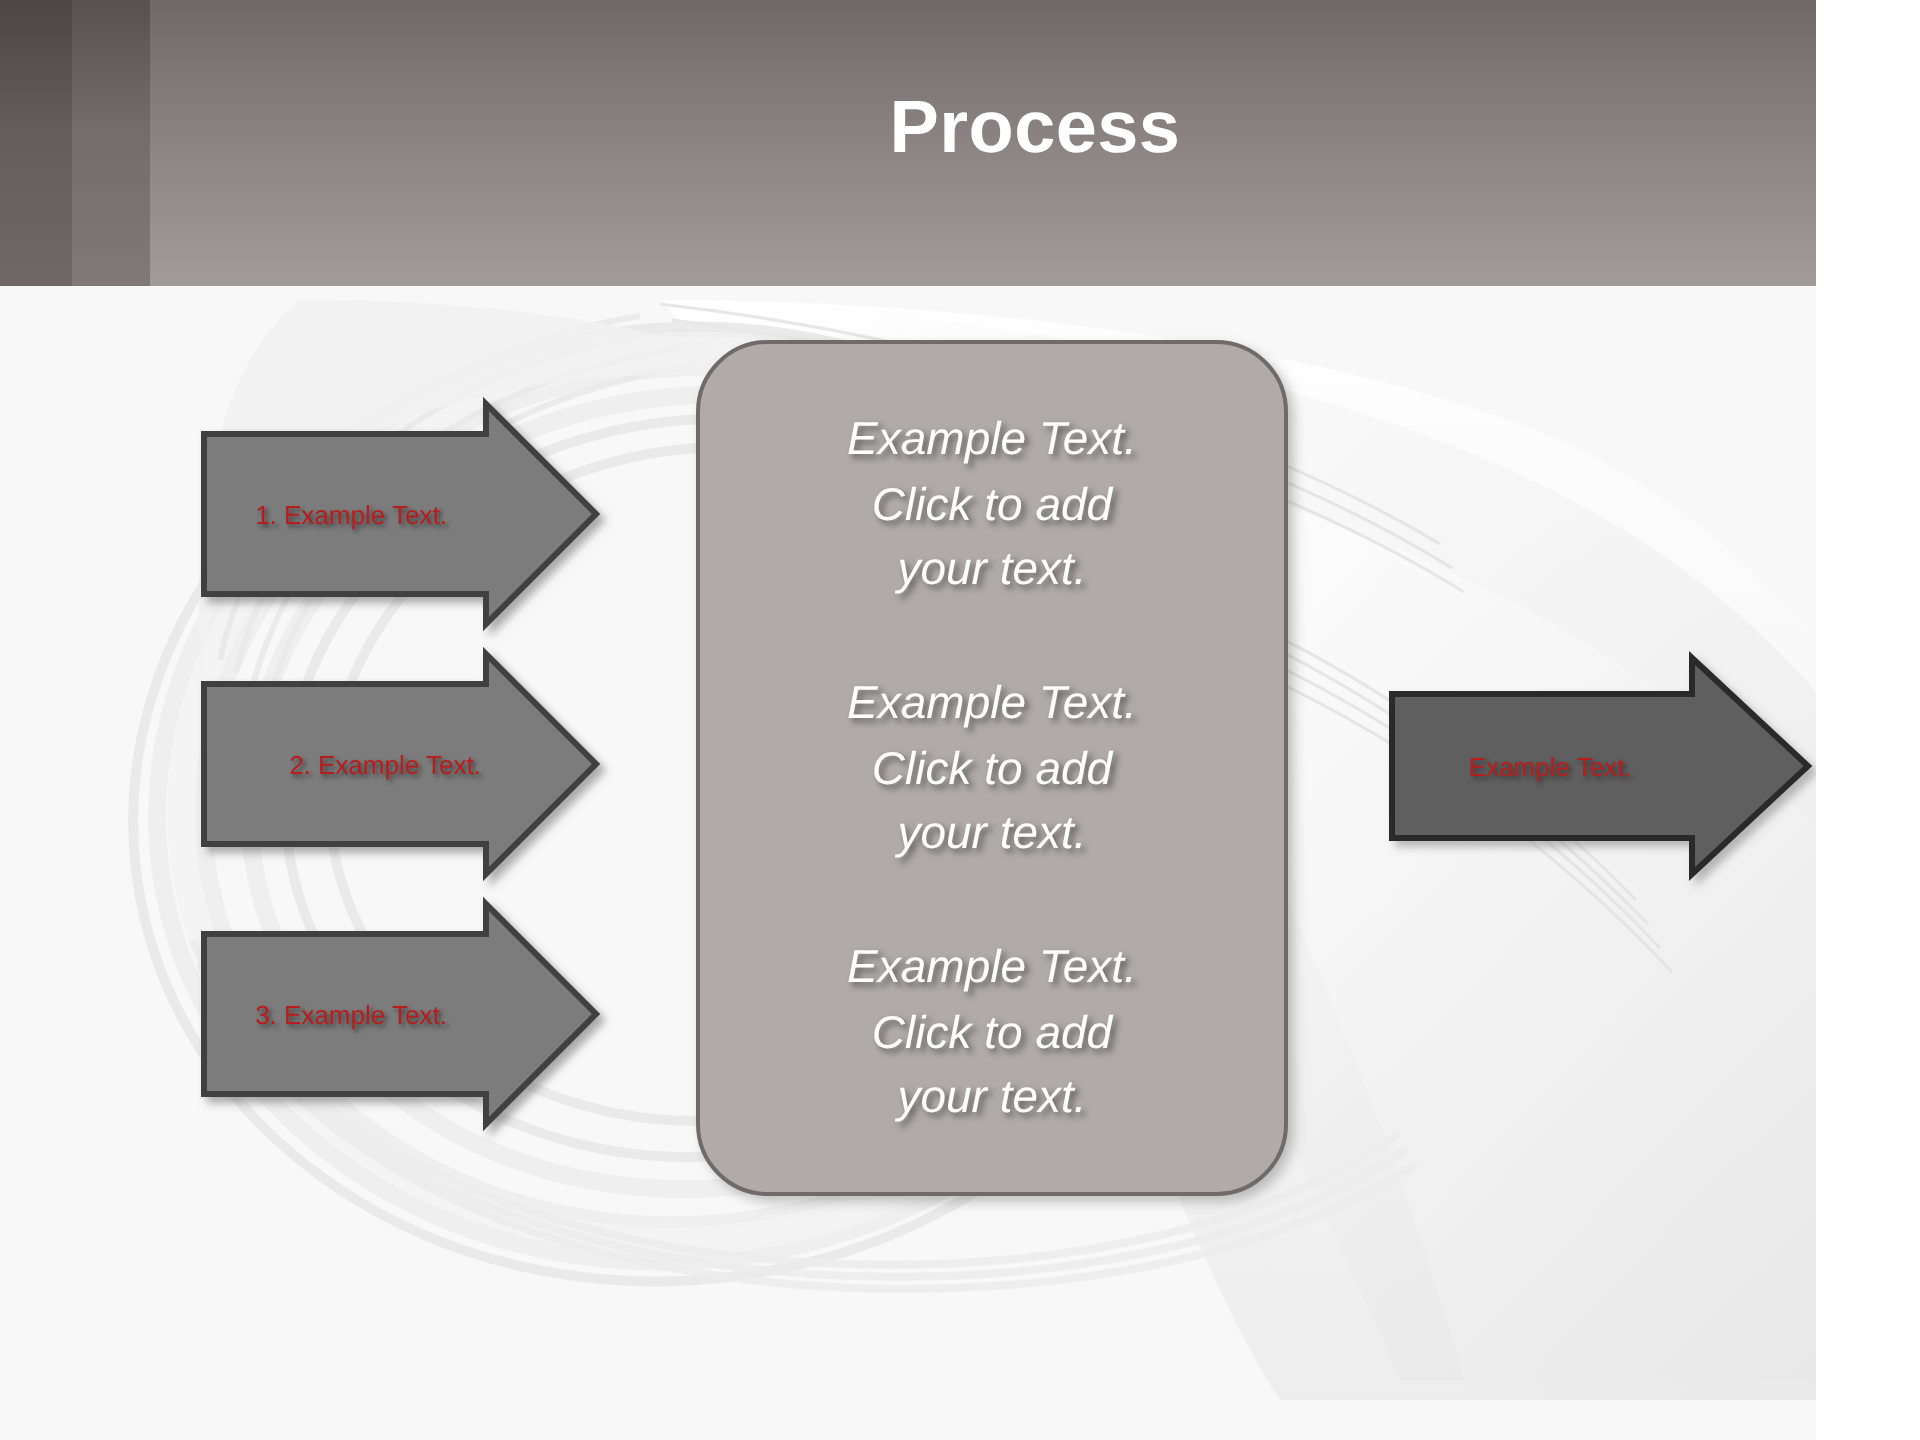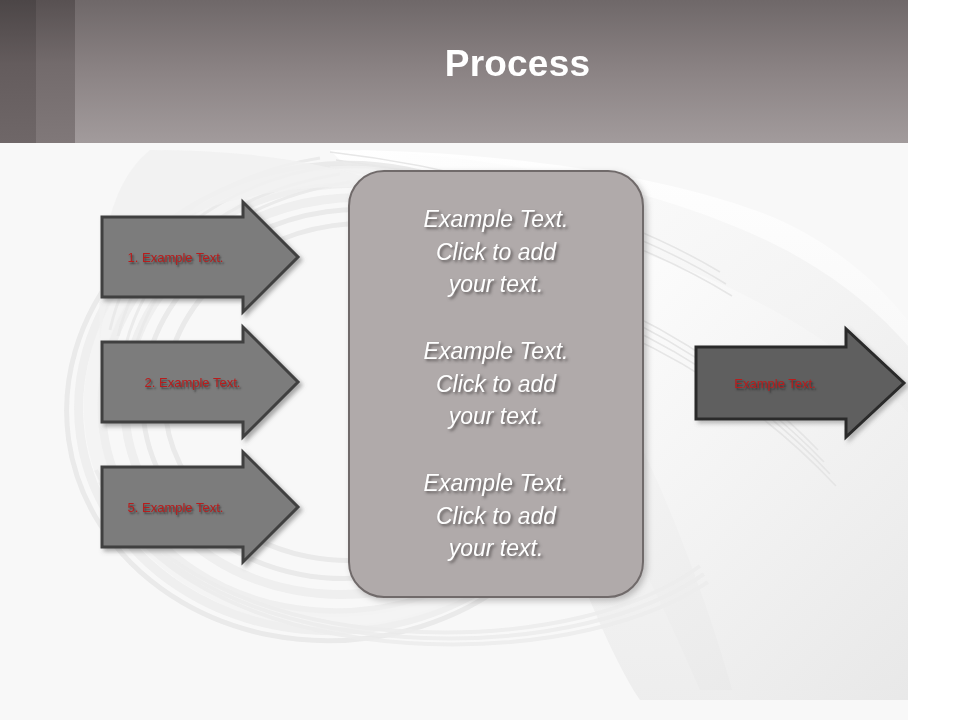--- a/index.html
+++ b/index.html
@@ -247,21 +247,21 @@
 
   <div class="arrow" style="left:100px; top:450px; width:200px; height:115px;">
     <svg width="200" height="115" viewBox="0 0 200 115">
       <defs>
         <filter id="sh3" x="-30%" y="-30%" width="180%" height="180%">
           <feDropShadow dx="3" dy="3" stdDeviation="2.2" flood-color="#5a5a5a" flood-opacity="0.5"></feDropShadow>
         </filter>
       </defs>
       <polygon points="2,17 143,17 143,2 198,57 143,112 143,97 2,97" fill="#7c7c7c" stroke="#3f3f3f" stroke-width="3" stroke-linejoin="miter" filter="url(#sh3)"></polygon>
     </svg>
-    <div class="arrow-label" style="left:8px; top:17px; width:135px; height:80px; justify-content:center;">5. Example Text.</div>
+    <div class="arrow-label" style="left:8px; top:17px; width:135px; height:80px; justify-content:center;">3. Example Text.</div>
   </div>
 
   <div class="arrow" style="left:694px; top:327px; width:212px; height:112px;">
     <svg width="212" height="112" viewBox="0 0 212 112">
       <defs>
         <filter id="sh4" x="-30%" y="-30%" width="180%" height="180%">
           <feDropShadow dx="3" dy="3" stdDeviation="2.2" flood-color="#6a6a6a" flood-opacity="0.45"></feDropShadow>
         </filter>
       </defs>
       <polygon points="2,20 152,20 152,2 210,56 152,110 152,92 2,92" fill="#5f5f5f" stroke="#2b2b2b" stroke-width="3" stroke-linejoin="miter" filter="url(#sh4)"></polygon>

